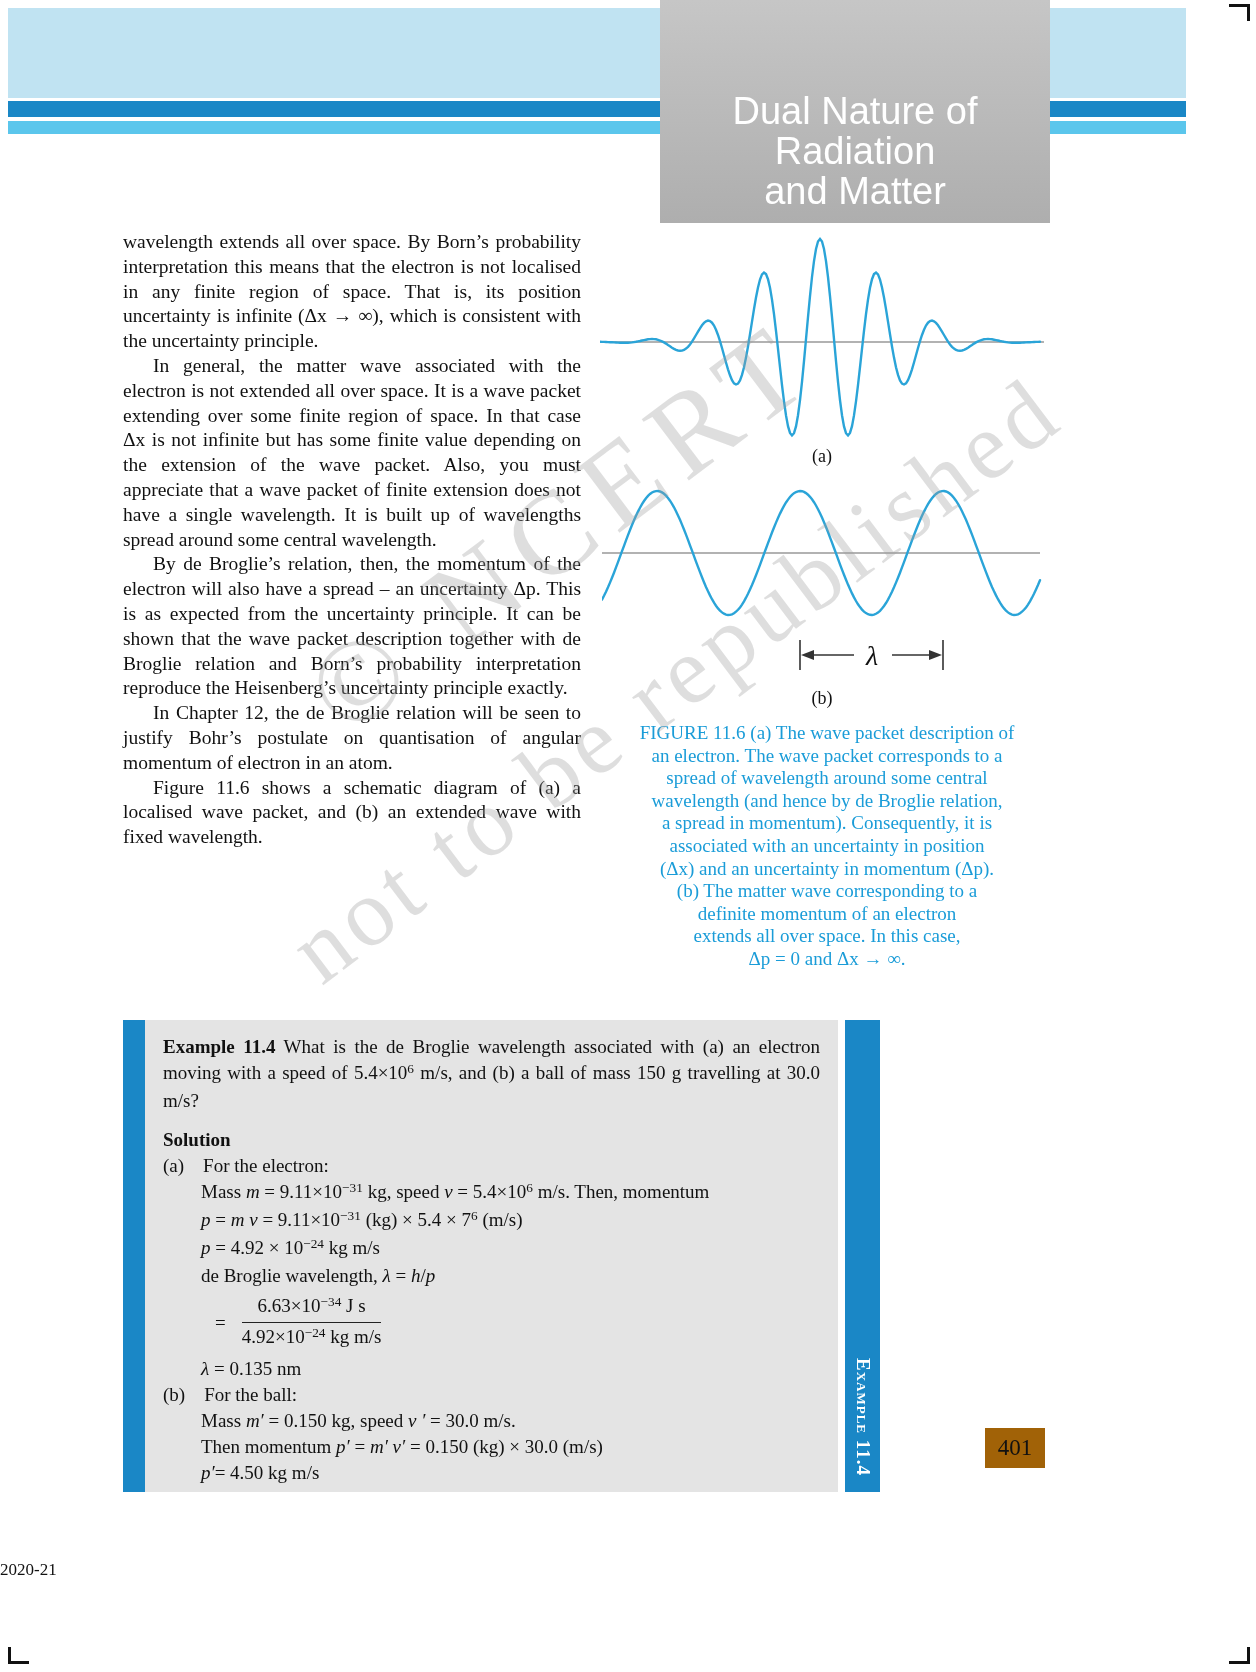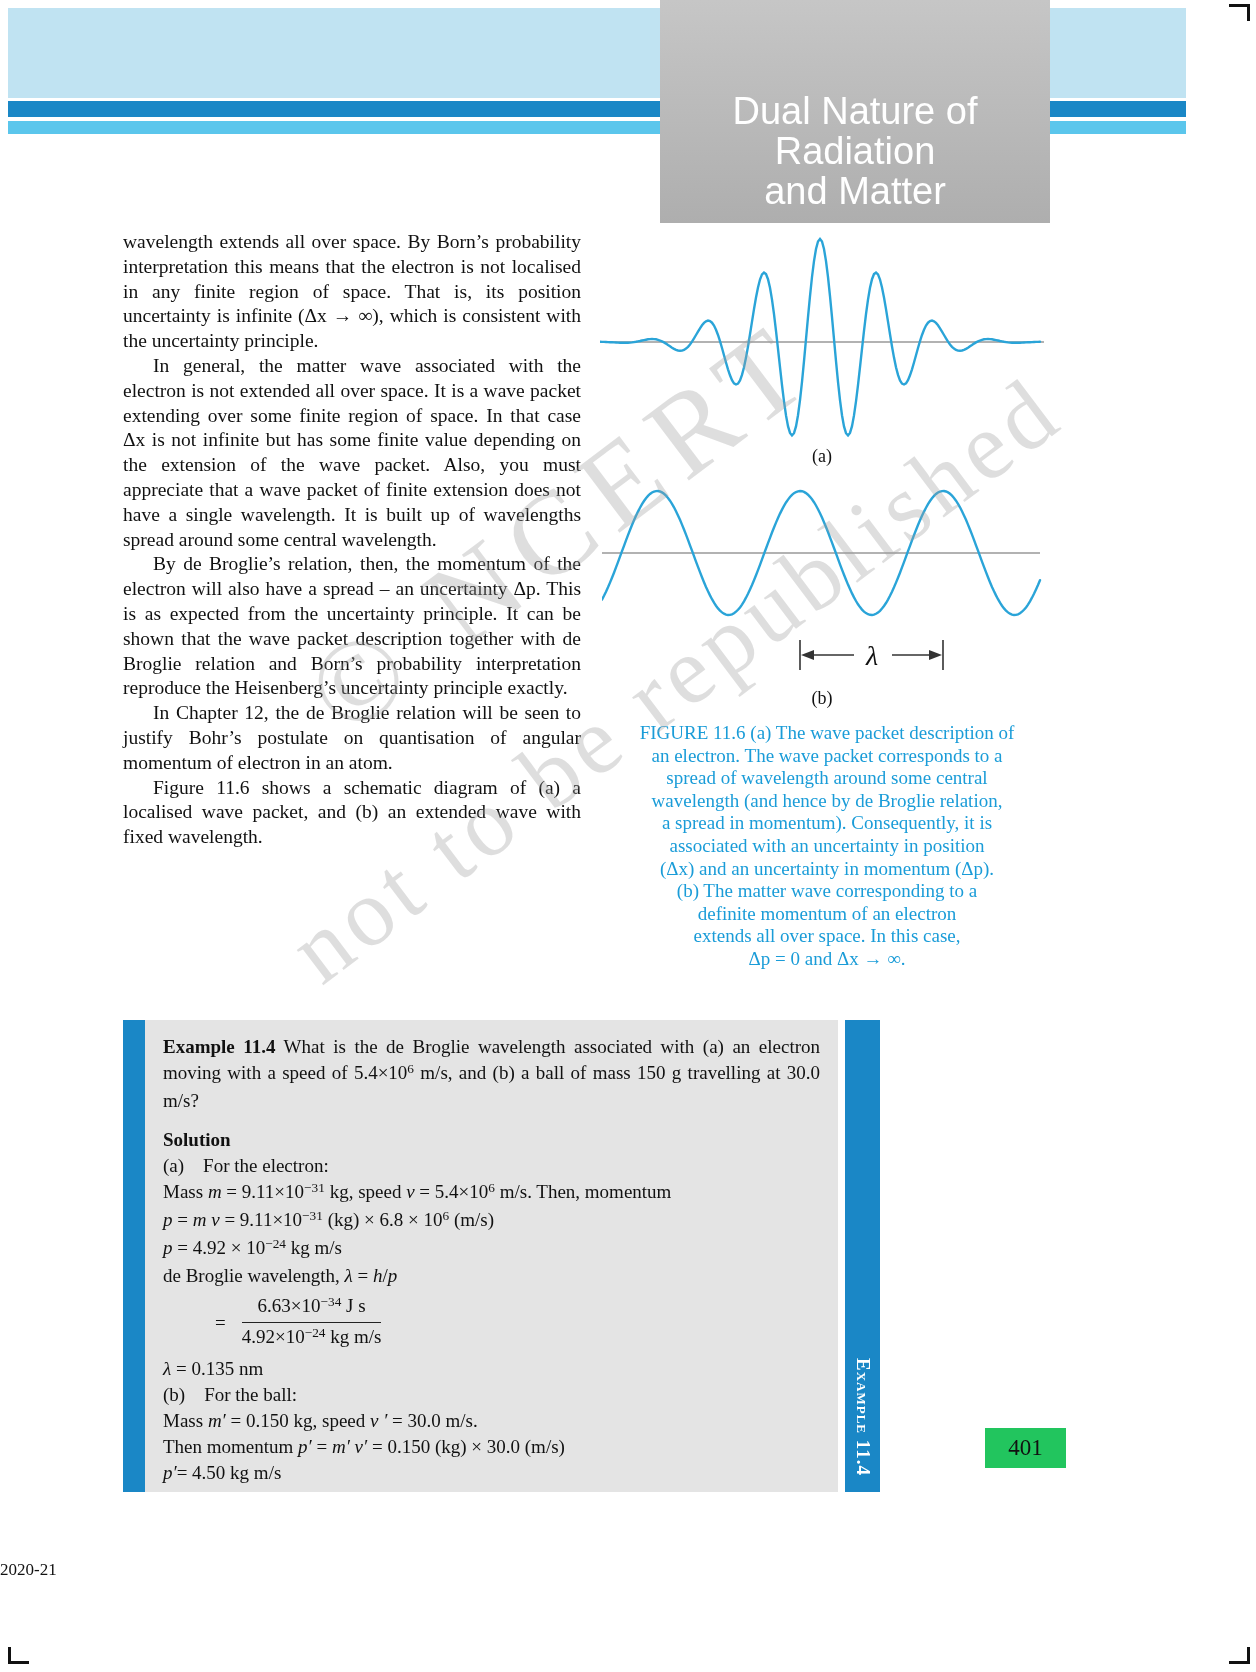--- a/index.html
+++ b/index.html
@@ -37,32 +37,32 @@
   
   .ex-left-bar{position:absolute;left:123px;top:1020px;width:22px;height:472px;background:#1a87c6;}
   .ex-box{position:absolute;left:145px;top:1020px;width:693px;height:472px;background:#e4e4e4;overflow:hidden;}
   .ex-right-bar{position:absolute;left:845px;top:1020px;width:35px;height:472px;background:#1a87c6;}
   .ex-side-label{position:absolute;left:50%;bottom:16px;transform:translateX(-50%);
                  writing-mode:vertical-rl;color:#fff;font-size:19px;letter-spacing:1px;
                  font-variant:small-caps;font-weight:bold;white-space:nowrap;}
   .ex-content{padding:14px 18px 0 18px;font-size:19px;line-height:26px;}
   .ex-head{text-align:justify;margin-bottom:13px;}
   .ex-line{white-space:nowrap;}
-  .ml1{}
+  .ml1{margin-left:38px;}
   .b{font-weight:bold;}
   .i{font-style:italic;}
   .sup{font-size:70%;position:relative;top:-0.45em;}
   .frac-row{display:flex;align-items:center;margin:4px 0 4px 52px;}
   .frac-eq{margin-right:16px;}
   .frac{text-align:center;display:inline-block;}
   .frac .num{padding:0 10px 1px 10px;border-bottom:1.6px solid #222;line-height:26px;}
   .frac .den{padding-top:1px;line-height:26px;}
 
   
-  .pagenum{position:absolute;left:985px;top:1428px;width:81px;height:40px;background:#22c55e;
+  .pagenum{position:absolute;left:985px;top:1428px;width:60px;height:40px;background:#a16207;
            text-align:center;line-height:40px;font-size:23px;}
   .footer{position:absolute;left:0;top:1560px;width:100%;font-size:17px;}
 
   
   .watermark{position:absolute;left:60px;top:430px;width:1140px;transform:rotate(-37deg);
              transform-origin:center;text-align:center;color:#9e9e9e;opacity:.33;
              pointer-events:none;z-index:9;font-family:"Liberation Serif","DejaVu Serif",serif;}
   .watermark .wl1{font-size:118px;line-height:150px;letter-spacing:14px;}
   .watermark .wl2{font-size:96px;line-height:230px;letter-spacing:6px;}
 
@@ -135,21 +135,21 @@
     <div>Δp = 0 and Δx → ∞.</div>
   </div>
 
   <div class="ex-left-bar"></div>
   <div class="ex-box">
     <div class="ex-content">
       <div class="ex-head"><span class="b">Example 11.4</span><span> What is the de Broglie wavelength associated with (a) an electron moving with a speed of 5.4×10</span><span class="sup">6</span><span> m/s, and (b) a ball of mass 150 g travelling at 30.0 m/s?</span></div>
       <div class="ex-line b">Solution</div>
       <div class="ex-line"><span>(a)  For the electron:</span></div>
       <div class="ex-line ml1"><span>Mass </span><span class="i">m</span><span> = 9.11×10</span><span class="sup">−31</span><span> kg, speed </span><span class="i">v</span><span> = 5.4×10</span><span class="sup">6</span><span> m/s. Then, momentum</span></div>
-      <div class="ex-line ml1"><span class="i">p</span><span> = </span><span class="i">m v</span><span> = 9.11×10</span><span class="sup">−31</span><span> (kg) × 6.8 × 10</span><span class="sup">6</span><span> (m/s)</span></div>
+      <div class="ex-line ml1"><span class="i">p</span><span> = </span><span class="i">m v</span><span> = 9.11×10</span><span class="sup">−31</span><span> (kg) × 5.4 × 7</span><span class="sup">6</span><span> (m/s)</span></div>
       <div class="ex-line ml1"><span class="i">p</span><span> = 4.92 × 10</span><span class="sup">−24</span><span> kg m/s</span></div>
       <div class="ex-line ml1"><span>de Broglie wavelength, </span><span class="i">λ</span><span> = </span><span class="i">h</span><span>/</span><span class="i">p</span></div>
       <div class="frac-row">
         <span class="frac-eq">=</span>
         <span class="frac">
           <span class="num" style="display:block;"><span>6.63×10</span><span class="sup">−34</span><span> J s</span></span>
           <span class="den" style="display:block;"><span>4.92×10</span><span class="sup">−24</span><span> kg m/s</span></span>
         </span>
       </div>
       <div class="ex-line ml1"><span class="i">λ</span><span> = 0.135 nm</span></div>

